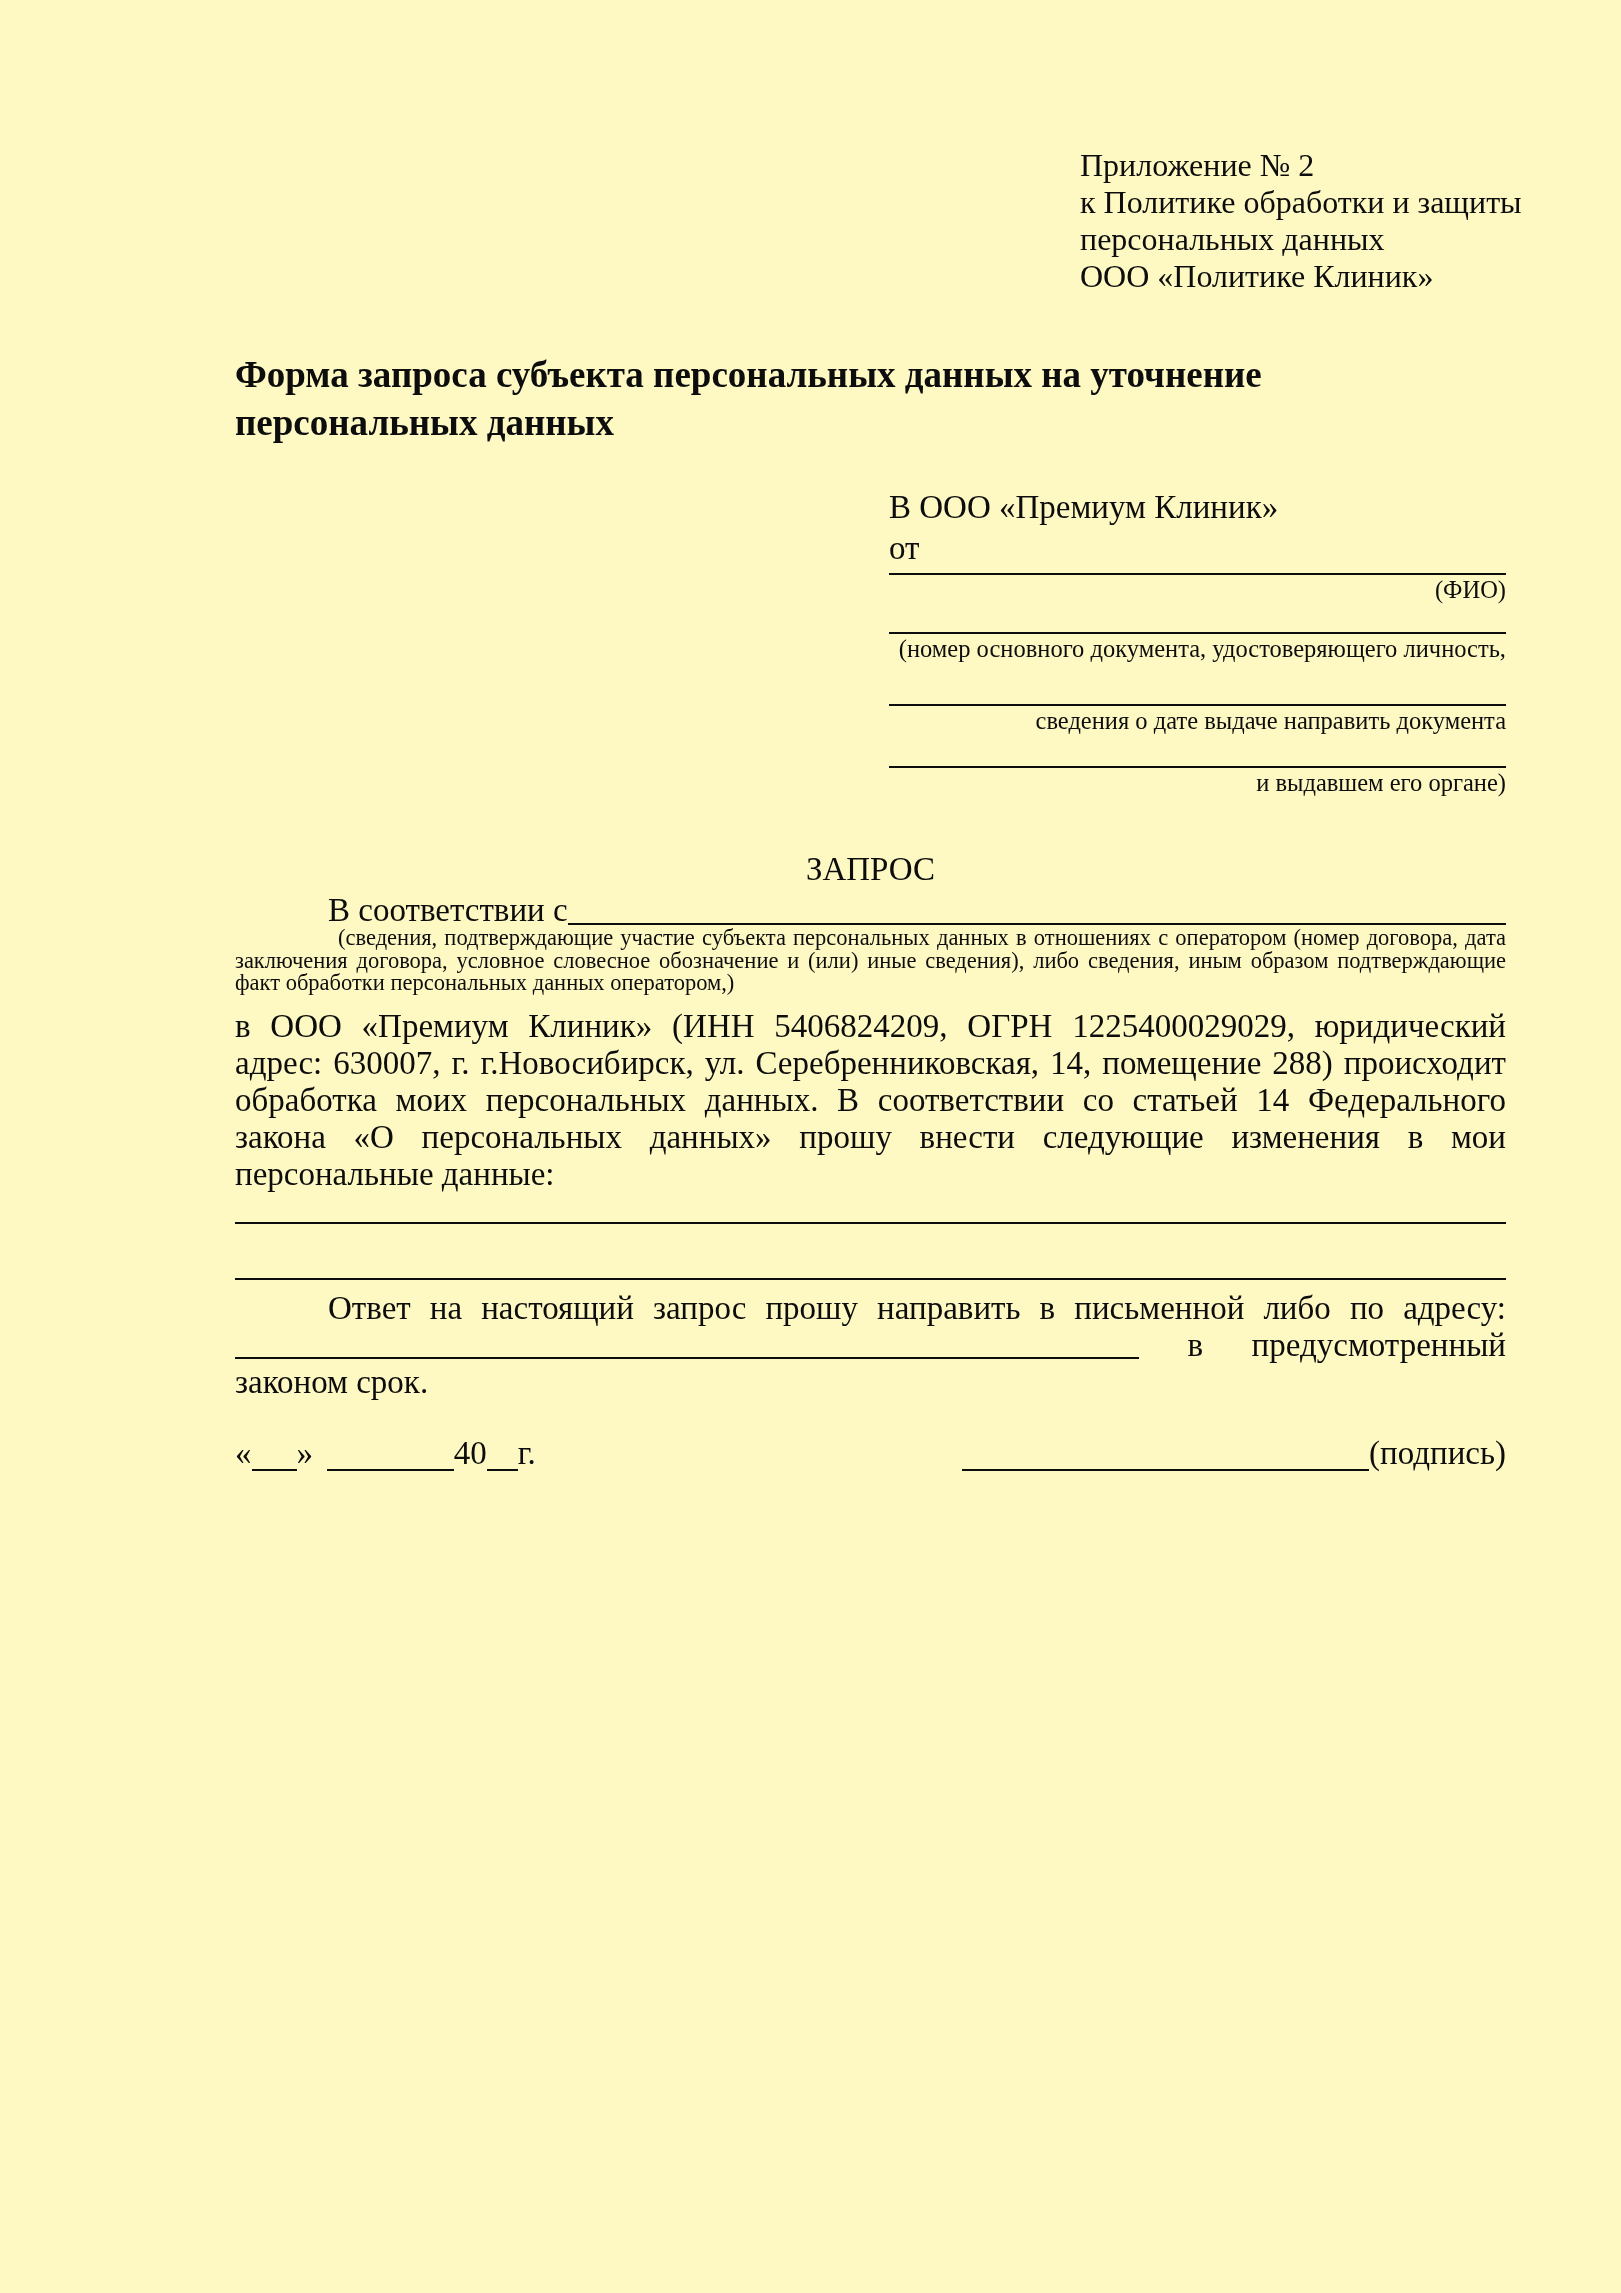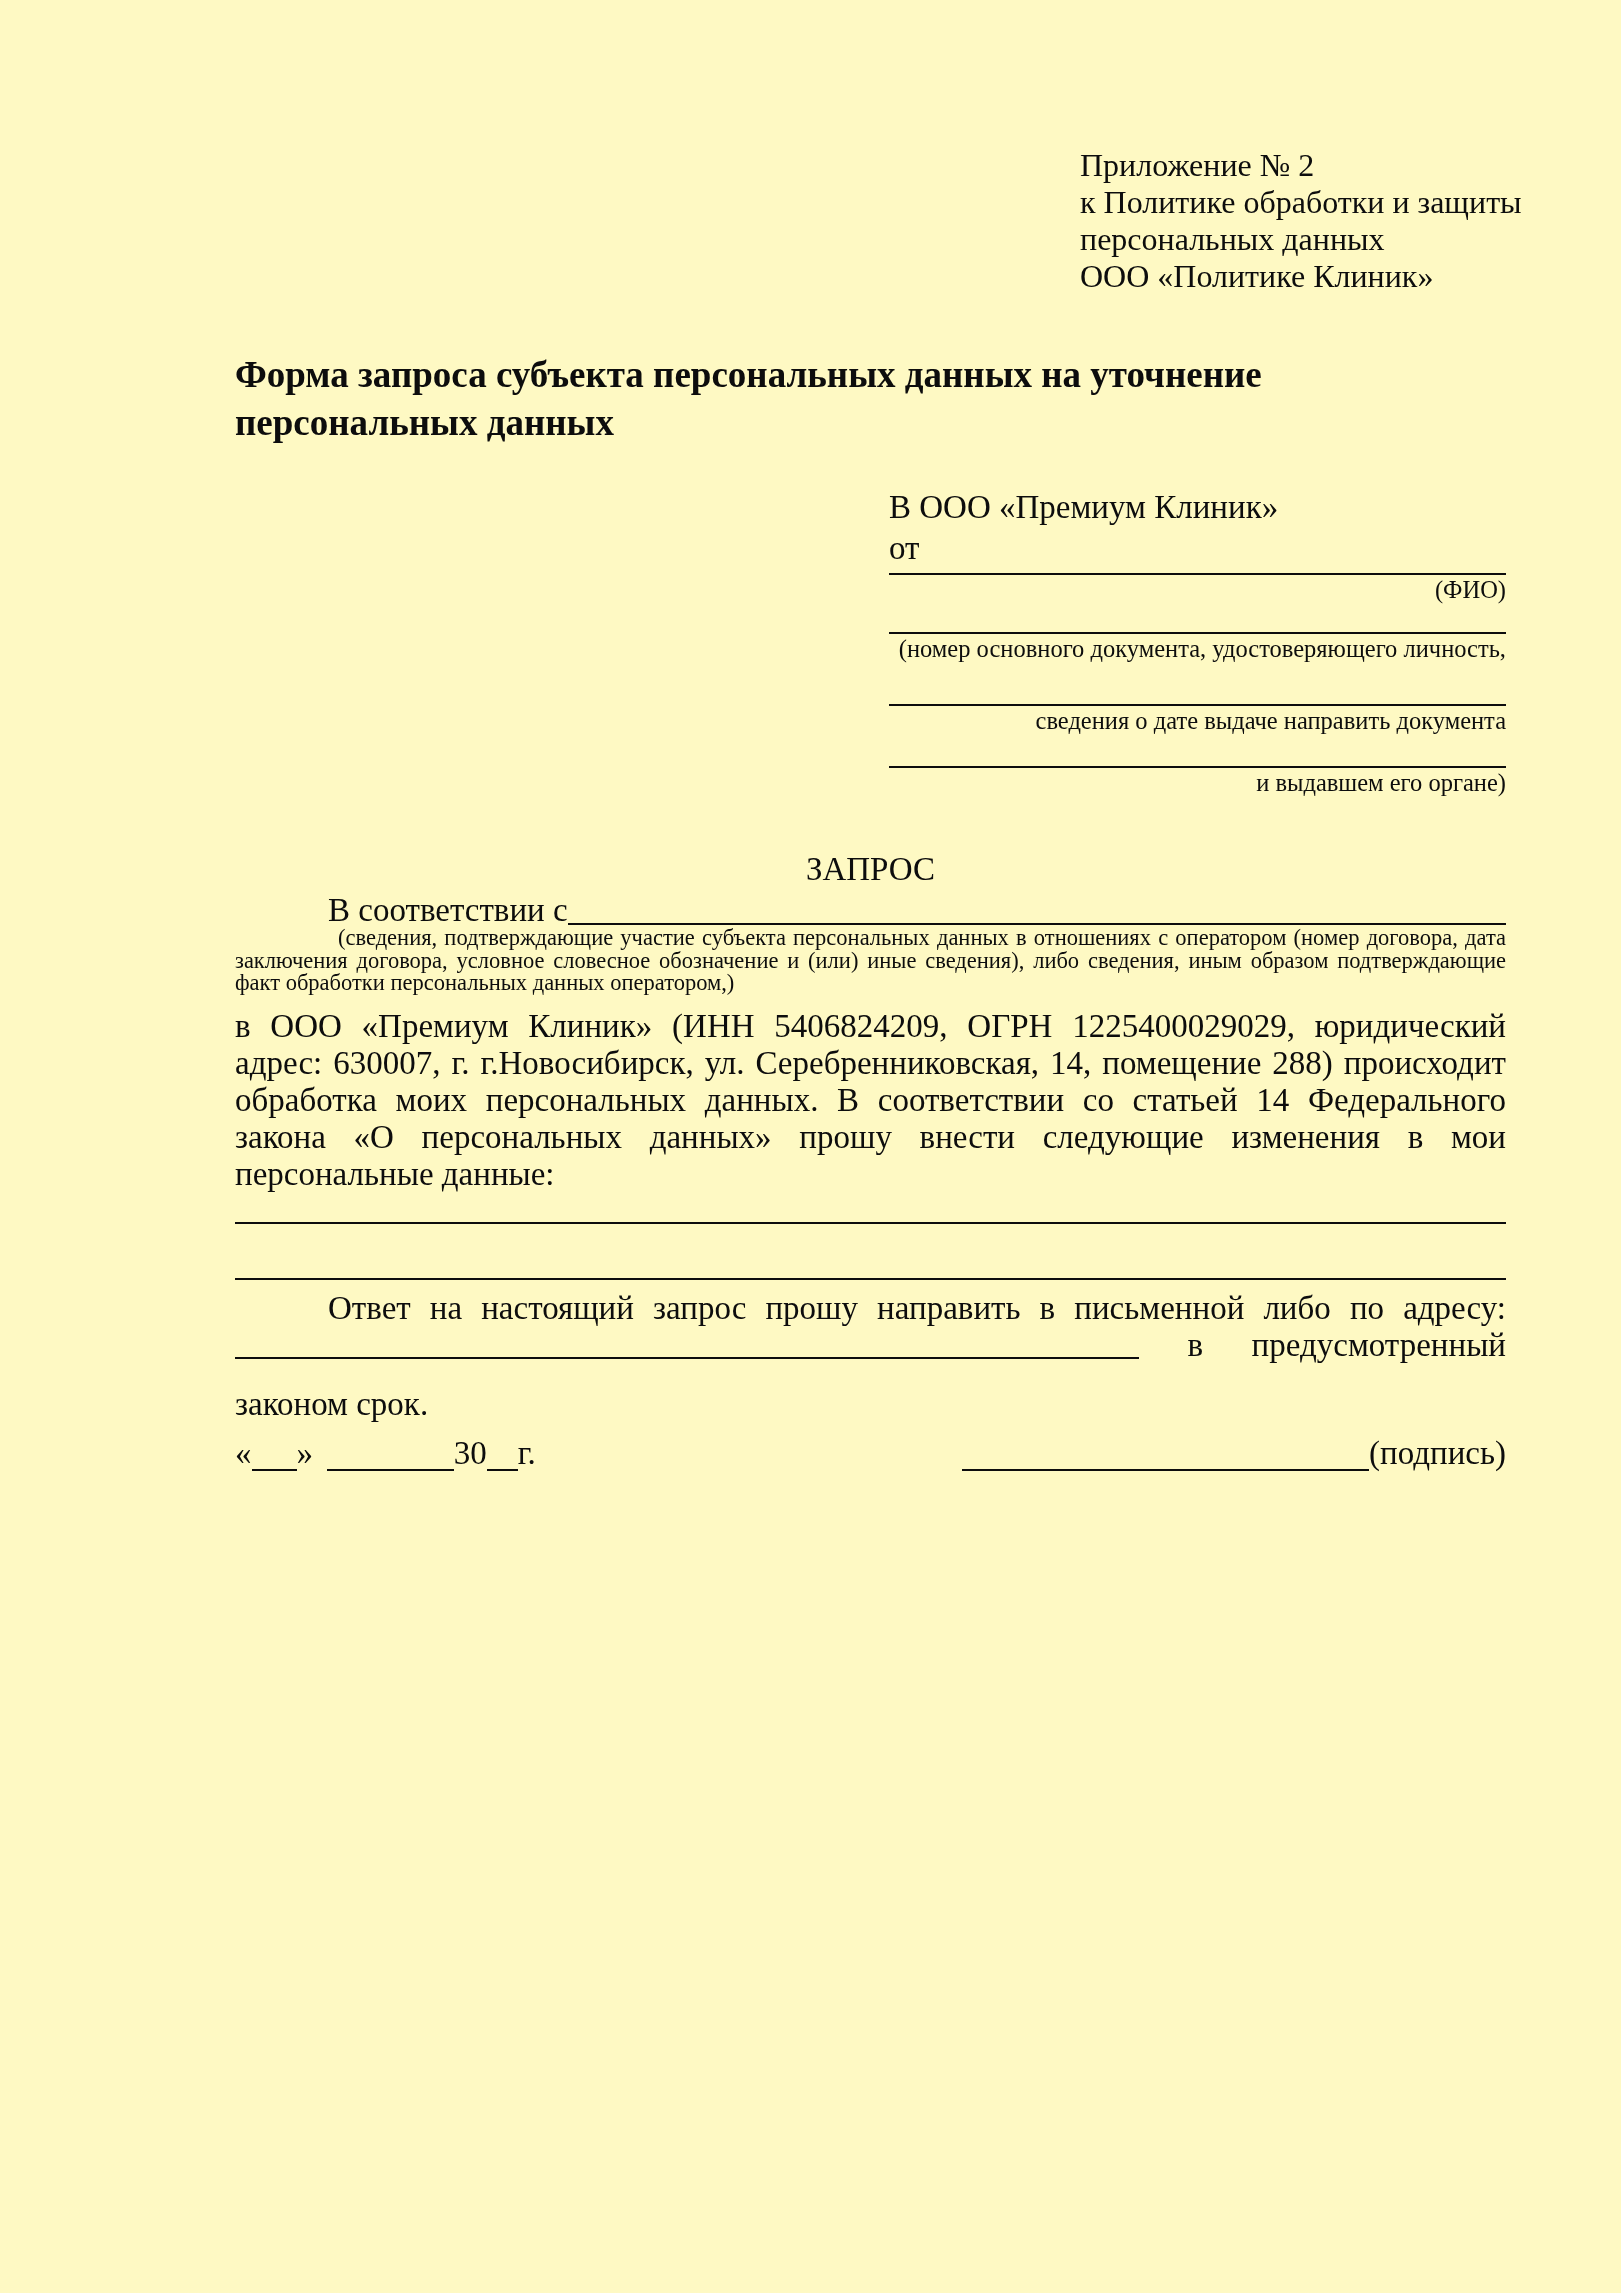--- a/index.html
+++ b/index.html
@@ -42,21 +42,21 @@
                   text-align: justify; }
 
   .blank-rule { left: 235px; width: 1271px; height: 0; border-top: 2.9px solid #0d0d0d; }
 
   .response-l1 { left: 235px; top: 1288px; width: 1271px; font-size: 33px; line-height: 41px;
                  text-align: justify; text-align-last: justify; text-indent: 93px; }
   .response-l2 { left: 235px; top: 1325px; width: 1271px; font-size: 33px; line-height: 41px;
                  display: flex; justify-content: space-between; }
   .response-l2 .addr-fill { flex: 0 0 904px; align-self: flex-end; height: 0;
                             border-bottom: 2.9px solid #0d0d0d; margin-bottom: 6.9px; }
-  .response-l3 { left: 235px; top: 1362px; width: 1271px; font-size: 33px; line-height: 41px; margin-top: 22px; }
+  .response-l3 { left: 235px; top: 1362px; width: 1271px; font-size: 33px; line-height: 41px; }
 
   .footer-row { left: 235px; top: 1433px; width: 1271px; font-size: 33px; line-height: 41px;
                 display: flex; justify-content: space-between; align-items: baseline; }
   .u { display: inline-block; height: 1px; border-bottom: 2.9px solid #0d0d0d; vertical-align: -6.9px; }
   .nowrap { white-space: nowrap; }
 </style>
 </head>
 <body>
 
 <div class="page">
@@ -107,21 +107,21 @@
   <div class="abs response-l1">Ответ на настоящий запрос прошу направить в письменной либо по адресу:</div>
   <div class="abs response-l2">
     <span class="addr-fill"></span>
     <span>в</span>
     <span>предусмотренный</span>
   </div>
   <div class="abs response-l3">законом срок.</div>
 
   <div class="abs footer-row">
     <span class="nowrap">
-      <span>«</span><span class="u" style="width:45px;"></span><span>»</span><span class="u" style="width:127px; margin-left:13.7px;"></span><span>30</span><span class="u" style="width:31px;"></span><span>г.</span>
+      <span>«</span><span class="u" style="width:45px;"></span><span>»</span><span class="u" style="width:127px; margin-left:13.7px;"></span><span>40</span><span class="u" style="width:31px;"></span><span>г.</span>
     </span>
     <span class="nowrap">
       <span class="u" style="width:407px;"></span><span>(подпись)</span>
     </span>
   </div>
 
 </div>
 
 
 </body></html>

